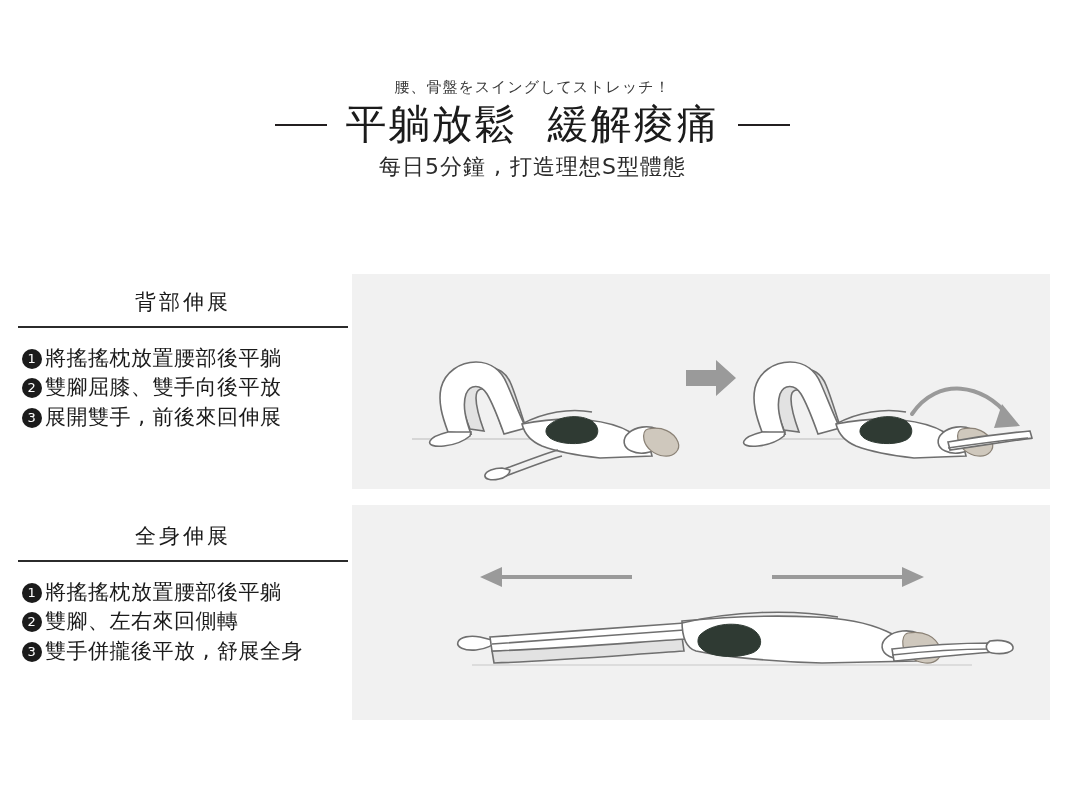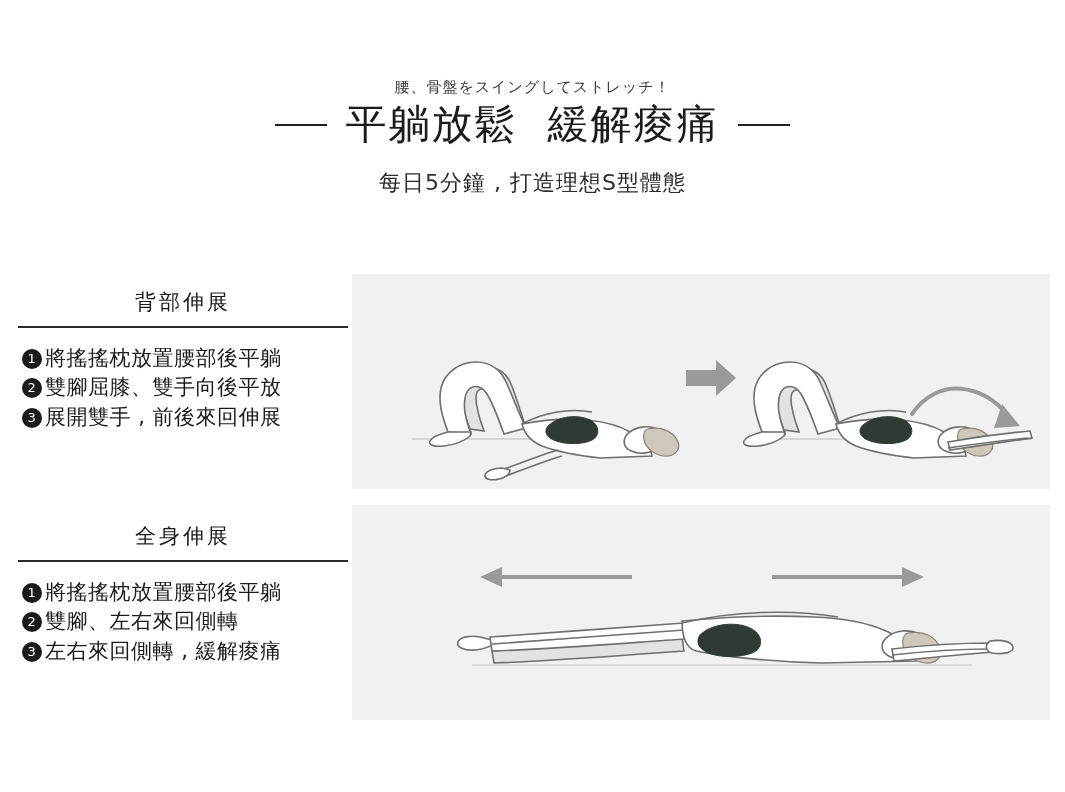--- a/index.html
+++ b/index.html
@@ -51,21 +51,20 @@
   }
   .main-title {
     font-size: 41px;
     letter-spacing: 2px;
     font-weight: 400;
     color: #1b1b1b;
     white-space: pre;
     font-family: "DejaVu Sans", sans-serif;
   }
   .sub-title {
-    margin-top: 16px;
     font-size: 22px;
     color: #2b2b2b;
     letter-spacing: 1px;
     font-family: "DejaVu Sans", sans-serif;
   }
 
   
   .section {
     position: absolute;
   }
@@ -179,21 +178,21 @@
       <li>
         <span class="bullet-num">1</span>
         <span>將搖搖枕放置腰部後平躺</span>
       </li>
       <li>
         <span class="bullet-num">2</span>
         <span>雙腳、左右來回側轉</span>
       </li>
       <li>
         <span class="bullet-num">3</span>
-        <span>左右來回側轉 , 緩解痠痛</span>
+        <span>雙手併攏後平放 , 舒展全身</span>
       </li>
     </ul>
   </div>
 
   <div class="panel panel-1">
     <svg width="698" height="215" viewBox="0 0 698 215" xmlns="http://www.w3.org/2000/svg">
 
       <g>
 
         <path d="M60,165 L300,165" stroke="#d6d6d6" stroke-width="2" fill="none"></path>

